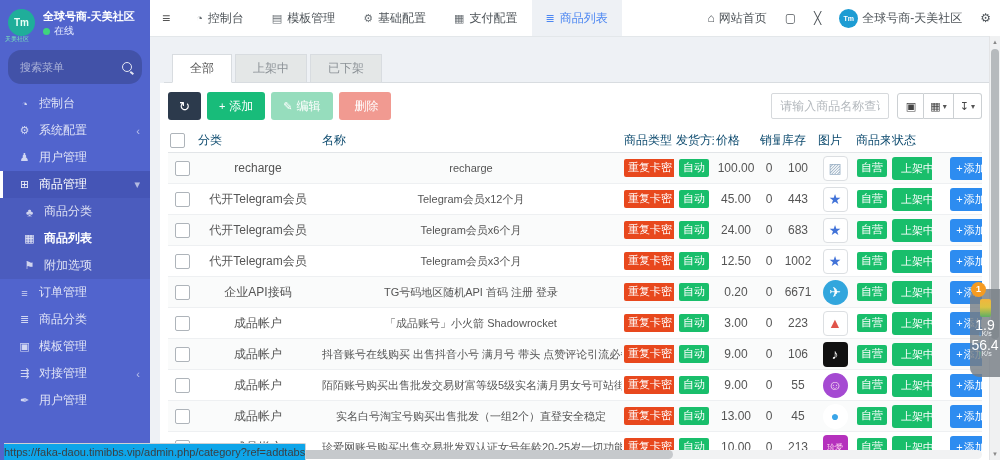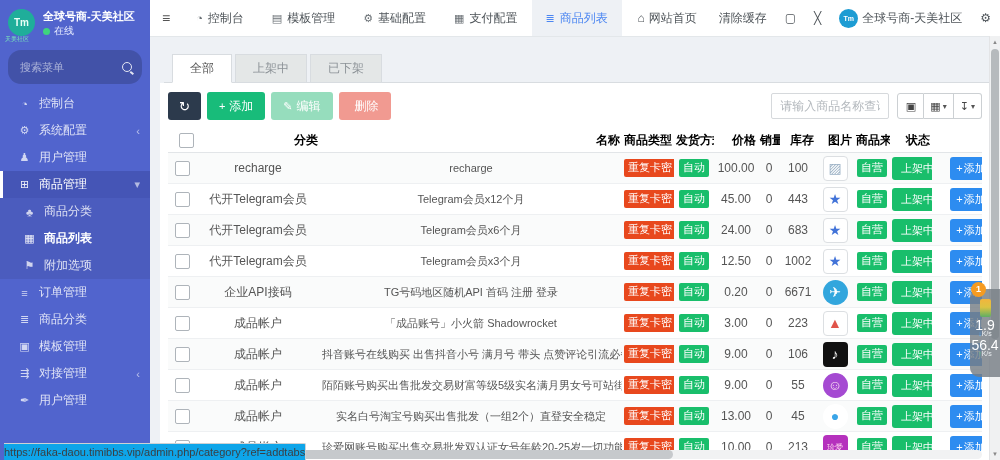--- a/index.html
+++ b/index.html
@@ -71,21 +71,21 @@
   .btngrp button{height:26px;min-width:27px;background:#fff;border:1px solid #ccd0d3;font-size:11px;color:#444;
         display:inline-flex;align-items:center;justify-content:center;gap:2px;padding:0 6px;cursor:pointer;font-family:inherit}
   .btngrp button+button{border-left:none}
   .btngrp button:first-child{border-radius:3px 0 0 3px}
   .btngrp button:last-child{border-radius:0 3px 3px 0}
   .caret{font-size:8px;color:#555}
 
   
   .tablewrap{position:absolute;top:46px;left:8px;right:8px;bottom:9px;overflow:hidden}
   table{border-collapse:collapse;table-layout:fixed;width:864px;font-size:12px;color:#555}
-  th{font-size:12px;color:#000000;font-weight:bold;padding:3px 2px;height:15px;text-align:right;white-space:nowrap;overflow:hidden}
+  th{font-size:12px;color:#0c4a6e;font-weight:normal;padding:3px 2px;height:15px;text-align:left;white-space:nowrap;overflow:hidden}
   thead tr{border-bottom:1px solid #e2e5e8}
   td{padding:0 2px;height:30px;text-align:center;vertical-align:middle;white-space:nowrap;overflow:hidden}
   tbody tr{border-top:1px solid #eef0f2}
   tbody tr:nth-child(odd){background:#fafbfb}
   .c-name{font-size:11px}
   .cb{display:inline-block;width:13px;height:13px;border:1px solid #aeb4ba;border-radius:2px;background:#fff;
         vertical-align:middle;cursor:pointer}
   .badge{display:inline-block;padding:2px 4px;border-radius:2px;color:#fff;font-size:11px;line-height:1.25}
   .b-orange{background:#e8481d}
   .b-green{background:#19be6b}
@@ -227,24 +227,20 @@
       </a>
         <a class="ttab active">
         <span class="ti">≣</span>
         <span>商品列表</span>
       </a>
       </nav>
     <div class="tn-right">
       <a>
         <span class="ti">⌂</span>
         <span>网站首页</span>
-      </a>
-      <a>
-        <span class="ico-trash" style="color:#4e5459"></span>
-        <span>清除缓存</span>
       </a>
       <a>
         <span>▢</span>
       </a>
       <a>
         <span>╳</span>
       </a>
       <a class="userbox">
         <span class="avatar">Tm</span>
         <span>全球号商-天美社区</span>

